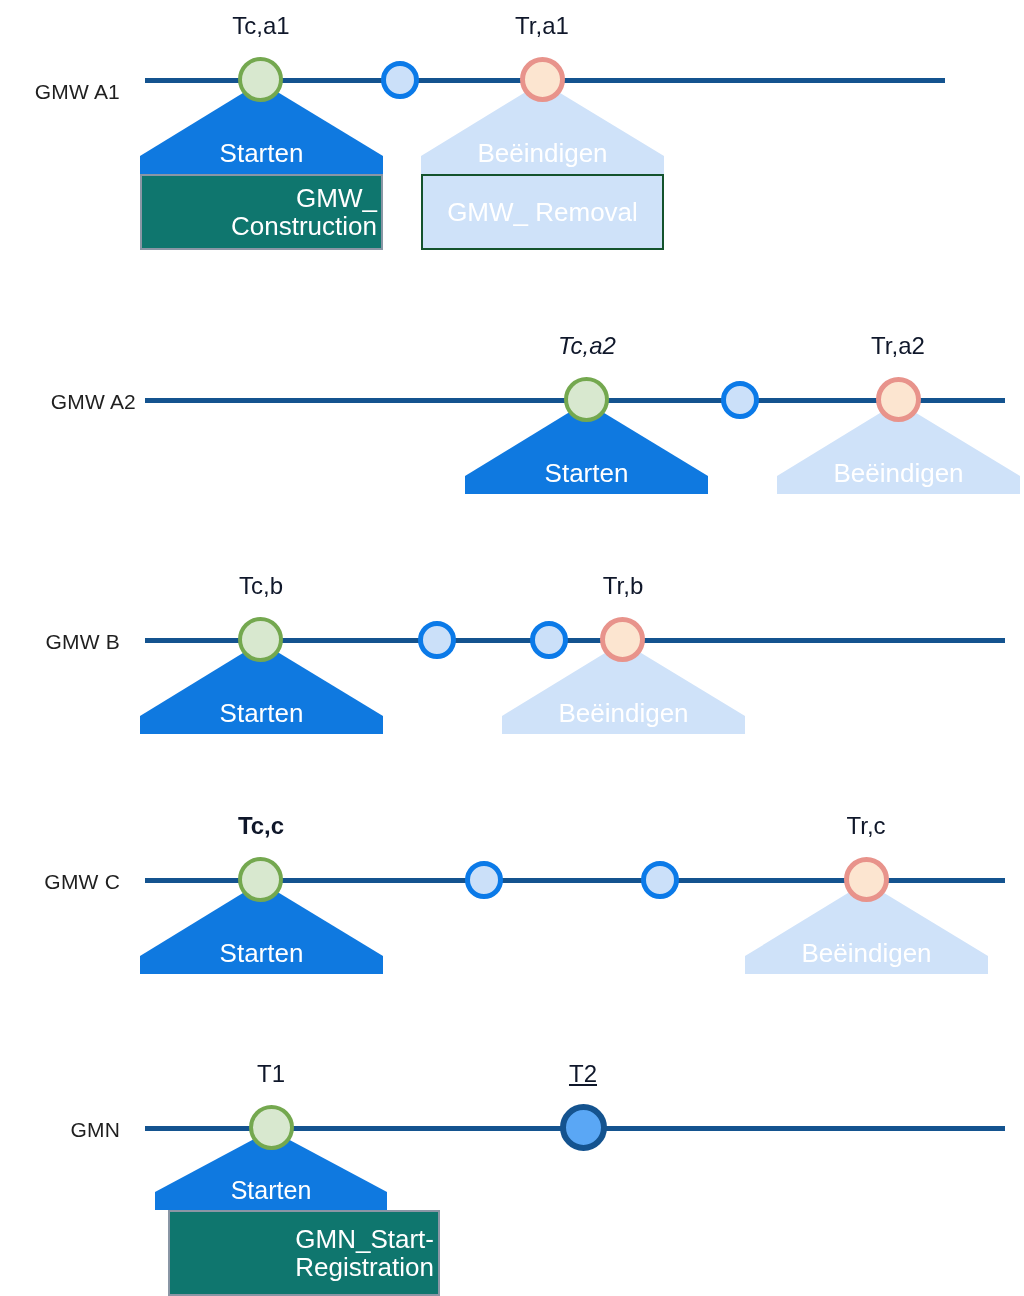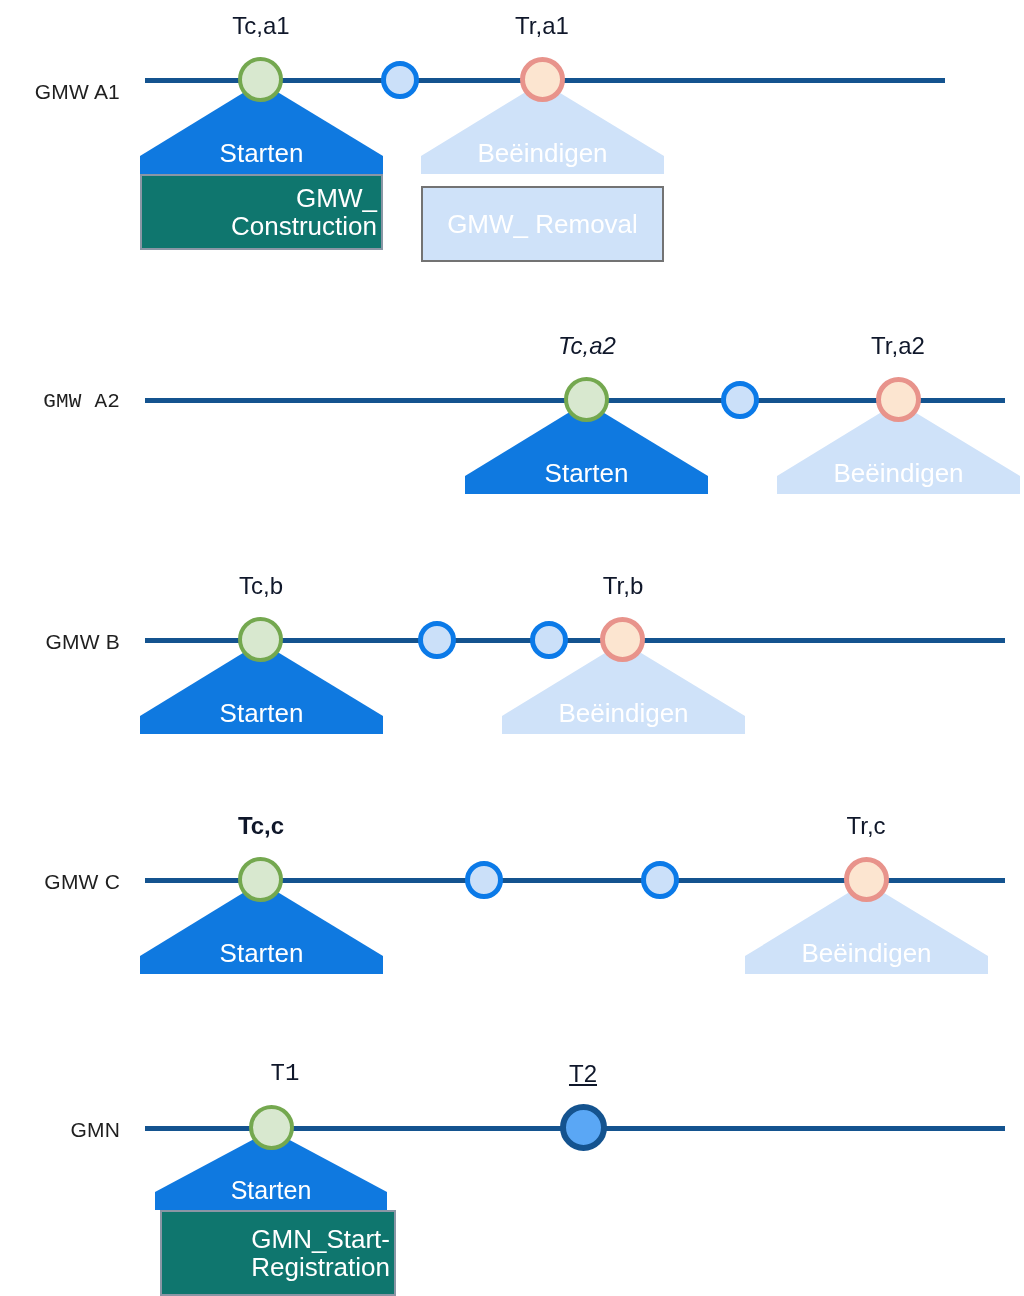--- a/index.html
+++ b/index.html
@@ -100,22 +100,21 @@
     line-height: 1.08;
     padding: 0 4px;
   }
   .box-dark {
     background: #0f766e;
     border: 2px solid #8a96a5;
     text-align: right;
   }
   .box-light {
     background: #cfe2f9;
-    border: 2px solid #737373;
-    margin-top: 12px;
+    border: 2px solid #14532d;
   }
   .ellipsis {
     position: absolute;
     font-size: 20px;
     color: #222222;
     letter-spacing: 2px;
     line-height: 1;
   }
 </style>
 </head>
@@ -149,21 +148,21 @@
     <div class="callout-box box-light" style="left:421px;top:174px;width:243px;height:76px;">
       <span>GMW_ Removal</span>
     </div>
 
     <div class="node node-green" style="left:238px;top:57px;width:45px;height:45px;"></div>
     <div class="node node-blue" style="left:381px;top:61px;width:38px;height:38px;"></div>
     <div class="node node-salmon" style="left:520px;top:57px;width:45px;height:45px;"></div>
   </div>
 
   <div class="row" style="top:320px;height:210px;">
-    <div class="row-label" style="left:0;top:70px;width:120px;font-family:Liberation Mono, monospace;">GMW A2</div>
+    <div class="row-label" style="left:16px;top:70px;width:120px;">GMW A2</div>
     <div class="timeline" style="left:145px;top:78px;width:860px;"></div>
 
     <div class="tag" style="left:587px;top:12px;font-style:italic;">Tc,a2</div>
     <div class="tag" style="left:898px;top:12px;">Tr,a2</div>
 
     <div class="callout" style="left:465px;top:82px;width:243px;height:92px;">
       <svg width="243" height="92" viewBox="0 0 243 92">
         <polygon points="121,0 243,74 243,92 0,92 0,74" fill="#0f79e0"></polygon>
       </svg>
       <div class="callout-title" style="top:58px;">Starten</div>
@@ -232,30 +231,30 @@
     <div class="node node-green" style="left:238px;top:57px;width:45px;height:45px;"></div>
     <div class="node node-blue" style="left:465px;top:61px;width:38px;height:38px;"></div>
     <div class="node node-blue" style="left:641px;top:61px;width:38px;height:38px;"></div>
     <div class="node node-salmon" style="left:844px;top:57px;width:45px;height:45px;"></div>
   </div>
 
   <div class="row" style="top:1040px;height:256px;">
     <div class="row-label" style="left:0;top:78px;width:120px;">GMN</div>
     <div class="timeline" style="left:145px;top:86px;width:860px;"></div>
 
-    <div class="tag" style="left:285px;top:20px;font-family:Liberation Mono, monospace;">T1</div>
+    <div class="tag" style="left:271px;top:20px;">T1</div>
     <div class="tag" style="left:583px;top:20px;text-decoration:underline;">T2</div>
 
     <div class="callout" style="left:155px;top:90px;width:232px;height:80px;">
       <svg width="232" height="80" viewBox="0 0 232 80">
         <polygon points="116,0 232,62 232,80 0,80 0,62" fill="#0f79e0"></polygon>
       </svg>
       <div class="callout-title small" style="top:48px;">Starten</div>
     </div>
-    <div class="callout-box box-dark" style="left:160px;top:170px;width:236px;height:86px;padding-left:16px;">
+    <div class="callout-box box-dark" style="left:168px;top:170px;width:272px;height:86px;padding-left:16px;">
       <span>GMN_Start- Registration</span>
     </div>
 
 
     <div class="node node-green" style="left:249px;top:65px;width:45px;height:45px;"></div>
     <div class="node node-gmn-blue" style="left:560px;top:64px;width:47px;height:47px;"></div>
   </div>
 
 </div>
 

